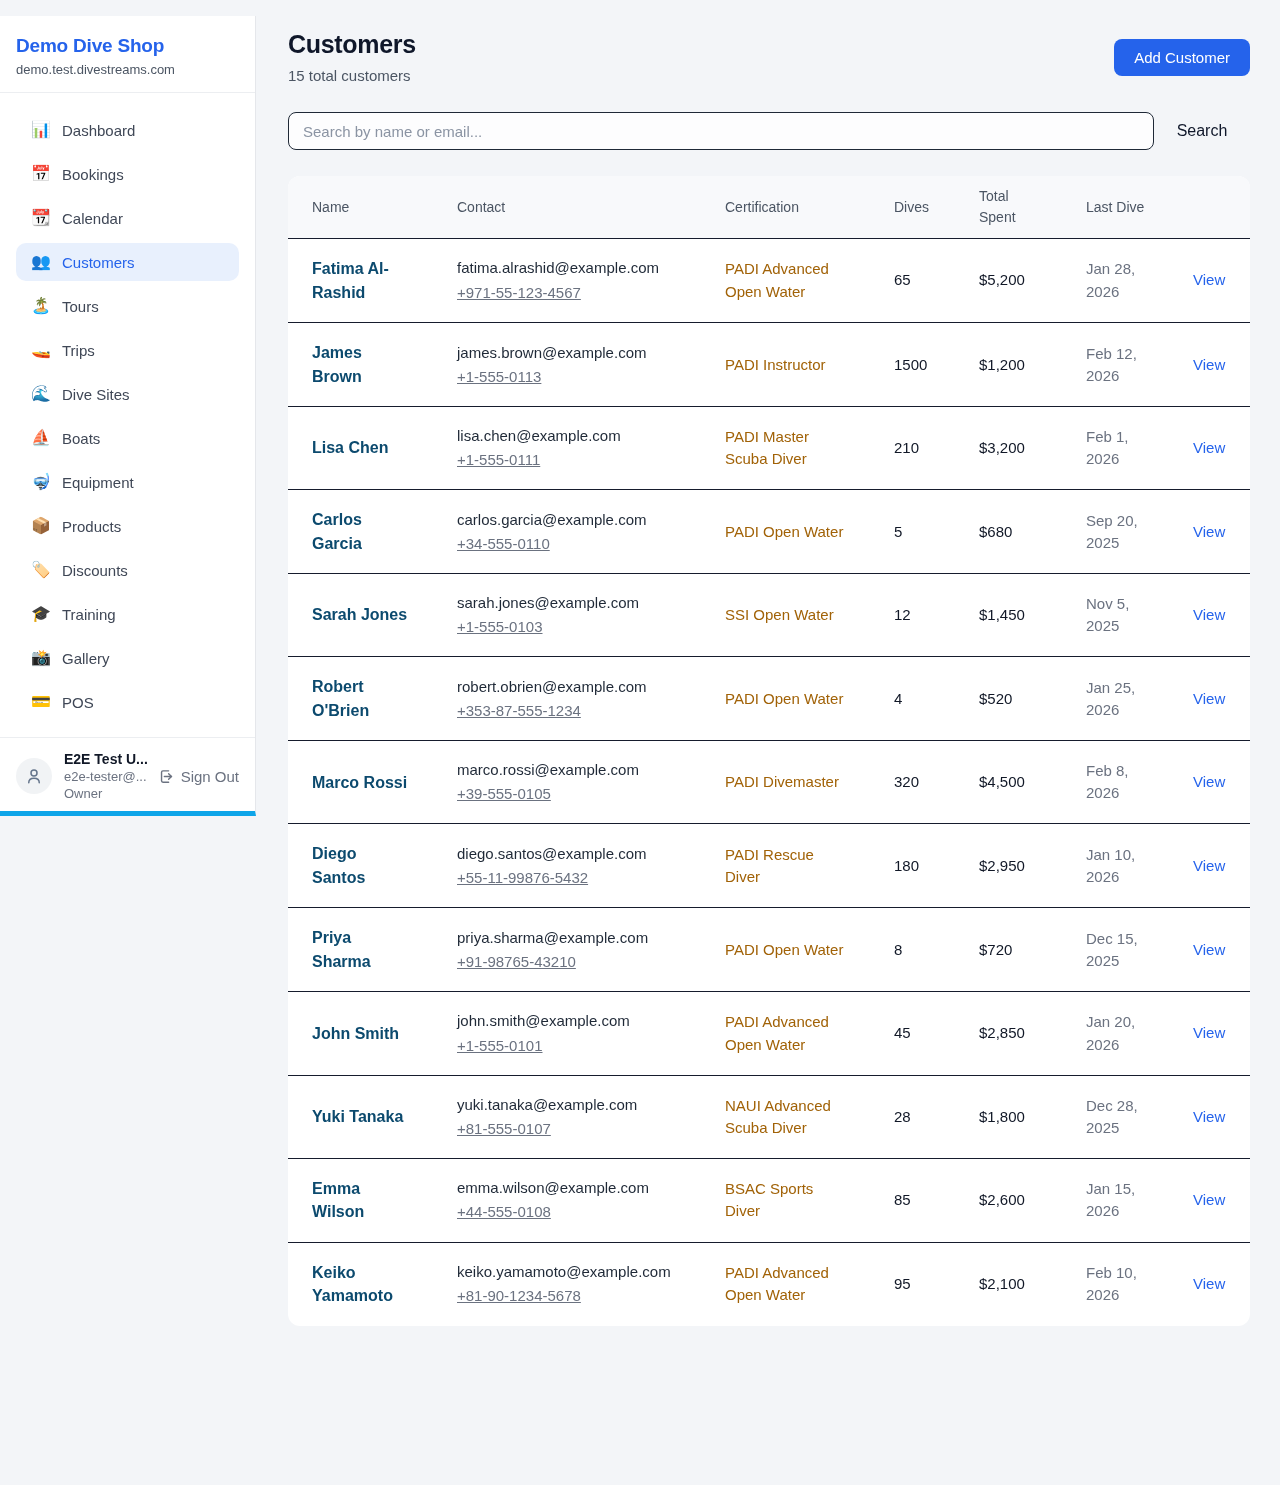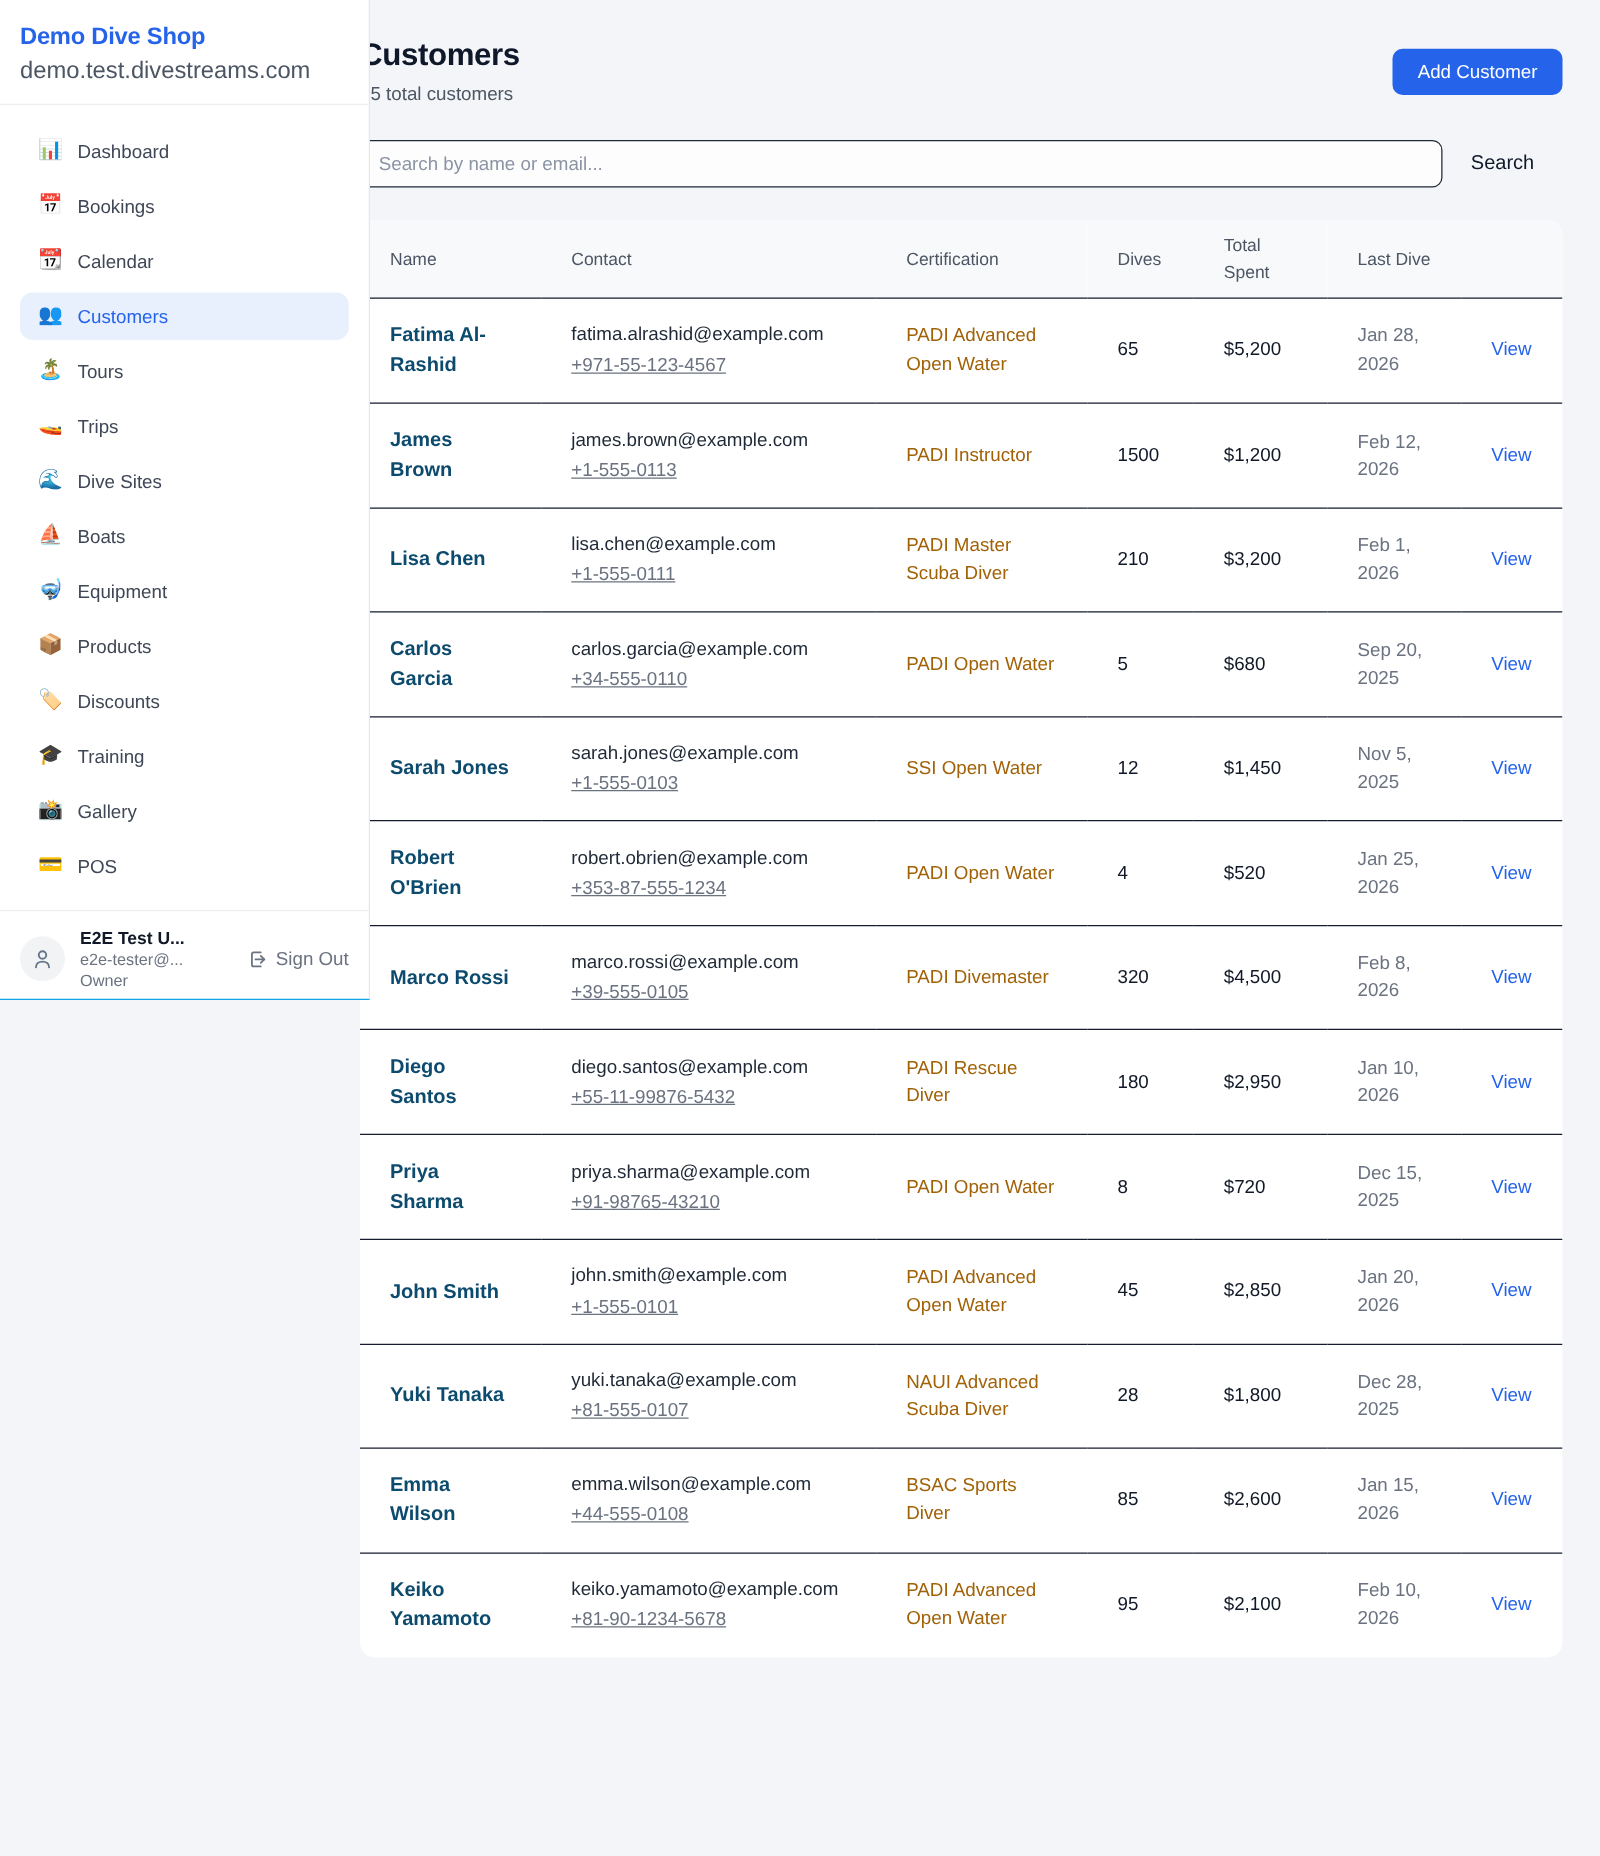--- a/index.html
+++ b/index.html
@@ -6,30 +6,30 @@
   html, body {
     width: 1280px; height: 1485px;
     background: #f3f5f8;
     font-family: "Liberation Sans", sans-serif;
     color: #111827;
     overflow: hidden;
   }
 
   
   .sidebar {
-    position: absolute; top: 0; left: 0;
-    width: 296px; height: 800px;
+    position: absolute; top: 16px; left: 0;
+    width: 256px; height: 800px;
     background: #ffffff;
     border-right: 1px solid #e5e7eb;
-    border-bottom: 1px solid #0ea5e9;
+    border-bottom: 5px solid #0ea5e9;
     display: flex; flex-direction: column;
   }
   .brand { padding: 19px 16px 15px 16px; border-bottom: 1px solid #eceef1; }
   .brand-title { font-size: 19px; font-weight: 700; color: #2563eb; letter-spacing: -0.2px; }
-  .brand-domain { font-size: 19px; color: #4b5563; margin-top: 5px; }
+  .brand-domain { font-size: 13px; color: #4b5563; margin-top: 5px; }
   .nav { padding: 18px 16px 10px 16px; flex: 1; }
   .nav-item {
     display: flex; align-items: center; gap: 11px;
     height: 38px; margin-bottom: 6px; padding: 0 15px;
     border-radius: 10px; cursor: pointer;
     font-size: 15px; color: #3f4756;
   }
   .nav-item.active { background: #e8f0fd; color: #2563eb; }
   .nav-icon { font-size: 16px; width: 20px; text-align: center; line-height: 1; }
   .user-section {

